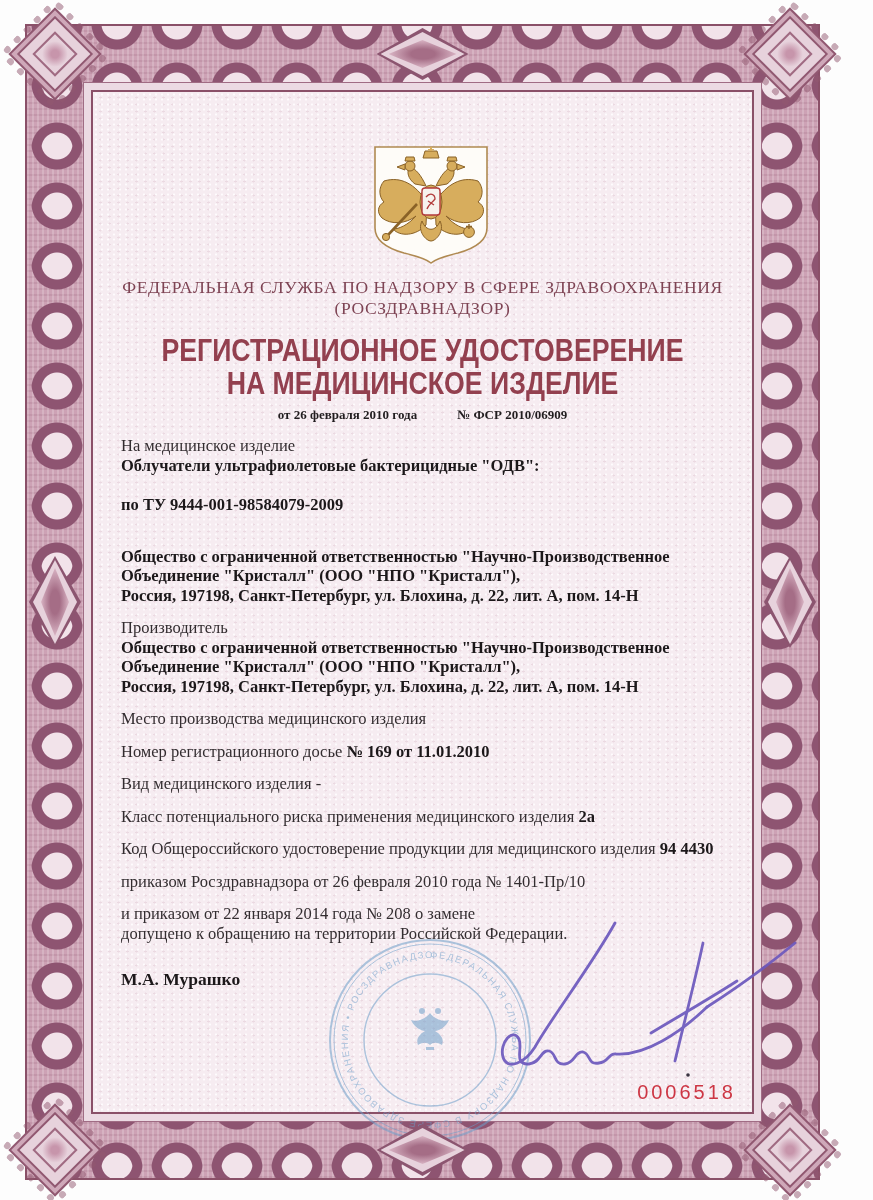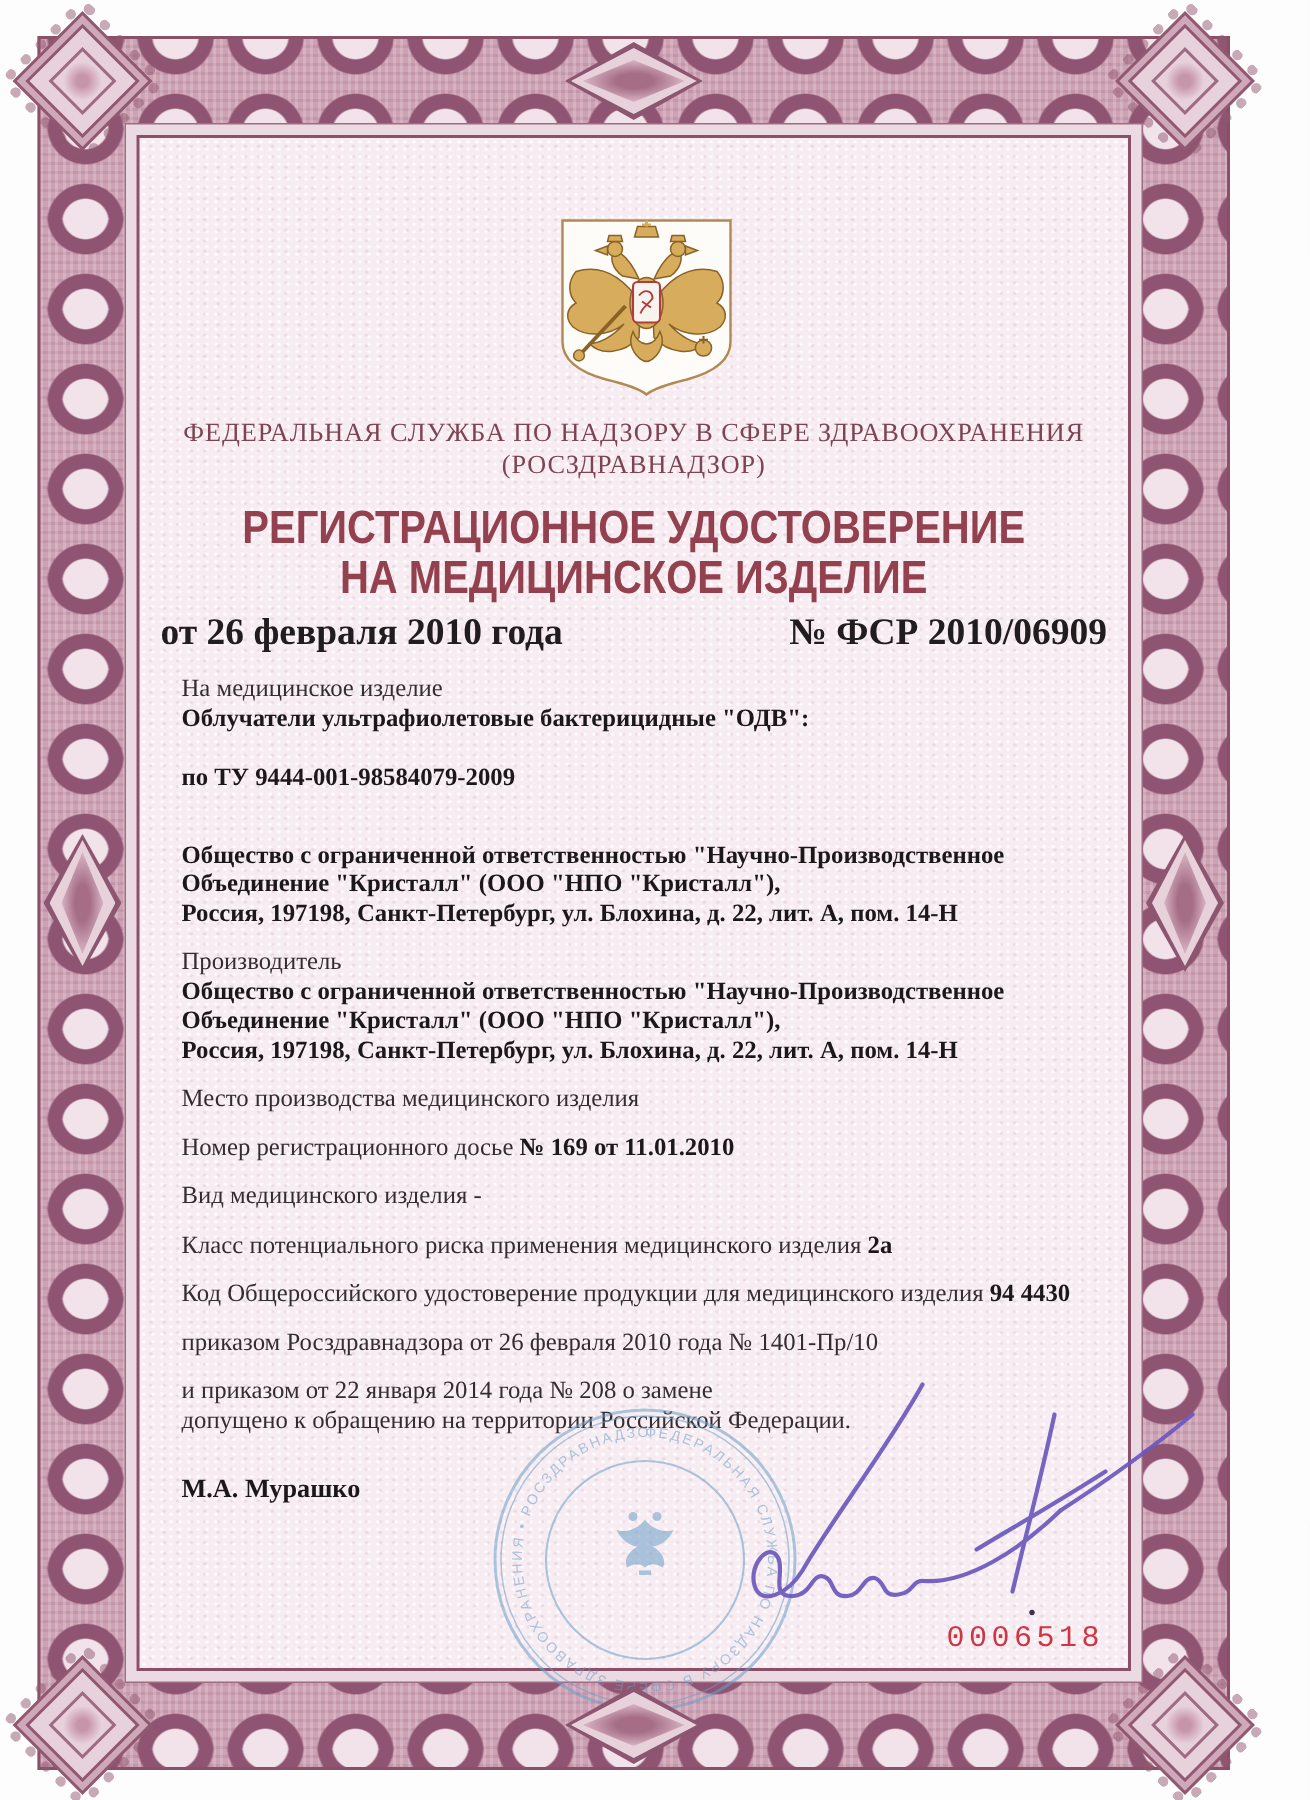--- a/index.html
+++ b/index.html
@@ -55,32 +55,32 @@
   .m-top    { top:4px;    left:50%; width:92px; height:52px; transform:translateX(-50%); }
   .m-bottom { bottom:4px; left:50%; width:92px; height:52px; transform:translateX(-50%); }
 
   
   .flow { position:absolute; inset:0; padding:52px 14px 0 14px; z-index:2; }
   .emblem-wrap { text-align:center; position:relative; left:8px; }
   .agency { margin-top:7px; text-align:center; color:#7e4454; font-size:17.5px; line-height:21px; letter-spacing:.6px; }
   .doc-title { margin-top:15px; text-align:center; color:#93404f; font-weight:bold;
     font-family:"Liberation Sans", sans-serif; font-size:31px; line-height:33px;
     transform:scaleX(.86); transform-origin:50% 50%; white-space:nowrap; }
-  .date-row { margin-top:7px; display:flex; justify-content:space-between; gap:40px;
-    font-weight:bold; color:#211d1f; font-size:25px; }
+  .date-row { margin-top:7px; display:flex; justify-content:center; gap:40px;
+    font-weight:bold; color:#211d1f; font-size:13px; }
 
   p.t { margin:13px 14px 0 14px; font-size:16.5px; line-height:19.5px; color:#332d30; }
   p.t b { color:#1c181a;text-align:right; }
   .amend { margin-top:59px; }
   .sig-row { margin:26px 14px 0 14px; display:flex; justify-content:space-between; align-items:flex-end; }
   .sig-title { font-weight:bold; font-size:16.5px; line-height:21px; color:#1c181a; }
   .sig-name { font-weight:bold; font-size:17.5px; color:#1c181a; padding-bottom:1px; }
 
   .serial { position:absolute; right:16px; bottom:8px; z-index:2;
-    font-family:Liberation Mono, monospace; font-size:20px; letter-spacing:3px; color:#cd3644; }
+    font-family:Liberation Sans, sans-serif; font-size:20px; letter-spacing:3px; color:#cd3644; }
 
   .stamp { position:absolute; left:300px; top:911px; z-index:3; opacity:.55; pointer-events:none; }
   .autograph { position:absolute; left:430px; top:891px; z-index:4; pointer-events:none; }
 </style>
 </head>
 <body>
 
 <div class="page">
   <div class="cert">
 

